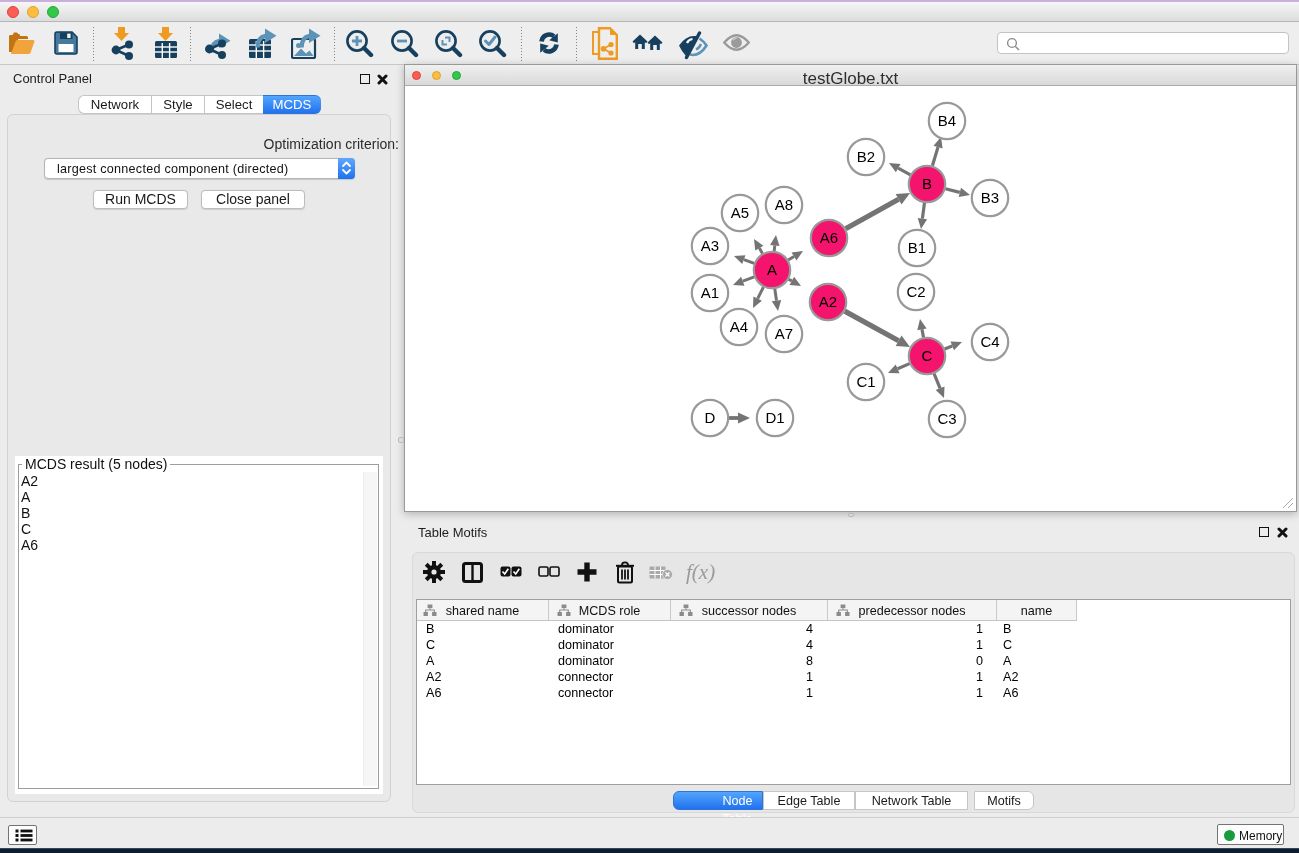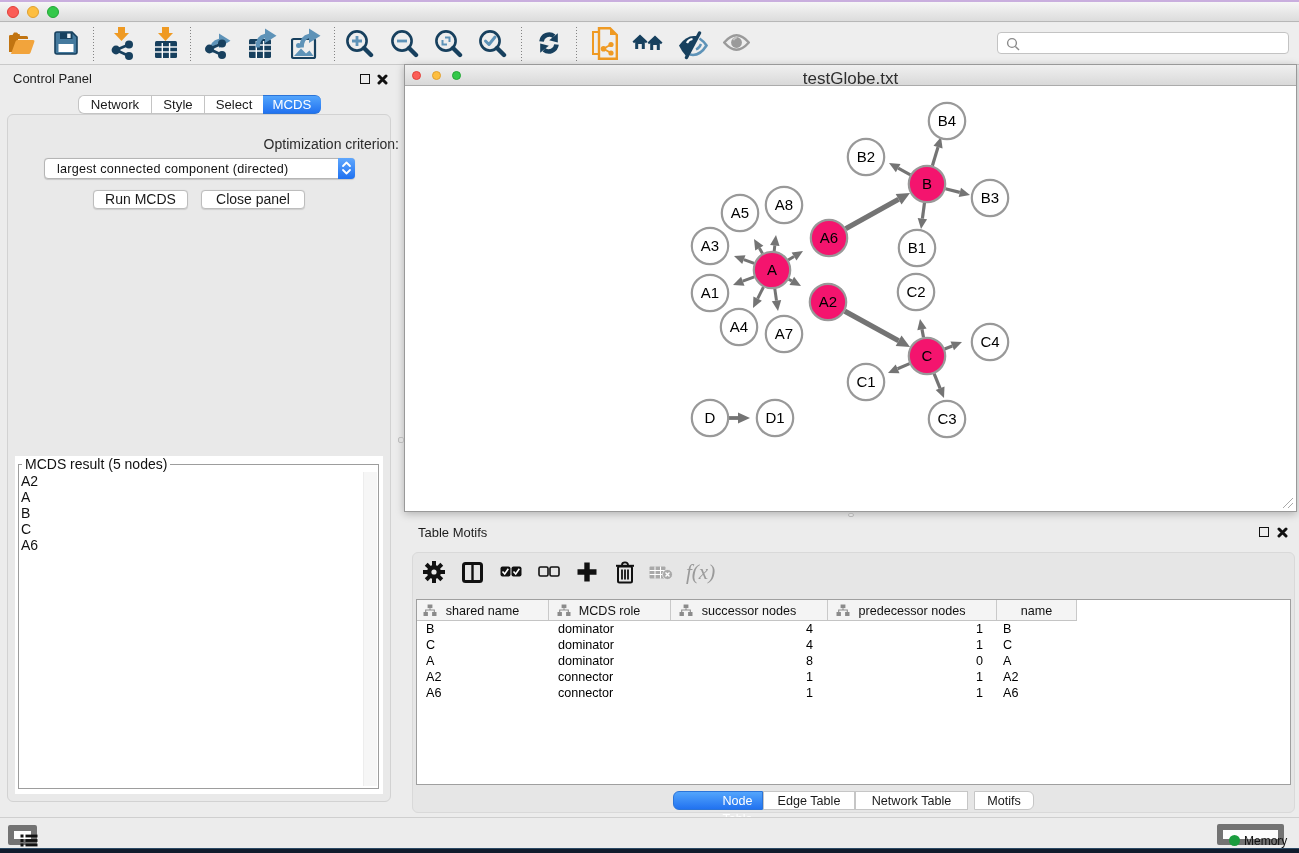--- a/index.html
+++ b/index.html
@@ -56,21 +56,21 @@
 #tp-title { left:418px; top:525px; font-size:13px; color:#1d1d1d; }
 #tbl { left:416px; top:599px; width:875px; height:186px; background:#fff; border:1px solid #9f9f9f; }
 #tblhead { left:0; top:0; width:660px; height:21px; background:#f4f4f4; border-bottom:1px solid #c4c4c4; }
 .hcol { position:absolute; top:0; height:20px; border-right:1px solid #c9c9c9; }
 .hcol span { position:absolute; width:100%; text-align:center; top:4px; font-size:12.6px; color:#111; }
 .trow { position:absolute; font-size:12.6px; color:#000; }
 
 #btabs .tab { height:19px; line-height:18px; font-size:12.6px; border:1px solid #c6c6c6; }
 #statusbar { left:0; top:817px; width:1299px; height:31px; background:#ececec; border-top:1px solid #cfcfcf; }
 #botstrip { left:0; top:848px; width:1299px; height:5px; background:#101b2c; border-top:1px solid #2c4a66; }
-.sbtn { background:#fdfdfd; border:6px solid #737373; border-radius:2px; }
+.sbtn { background:#fdfdfd; border:1px solid #737373; border-radius:2px; }
 </style>
 </head>
 <body>
 <div class="abs" id="topstrip"></div>
 <div class="abs" id="titlebar">
   <div class="abs tl t1"></div>
     <div class="abs tl t2"></div>
     <div class="abs tl t3"></div>
 </div>
 <div class="abs" id="toolbar">

